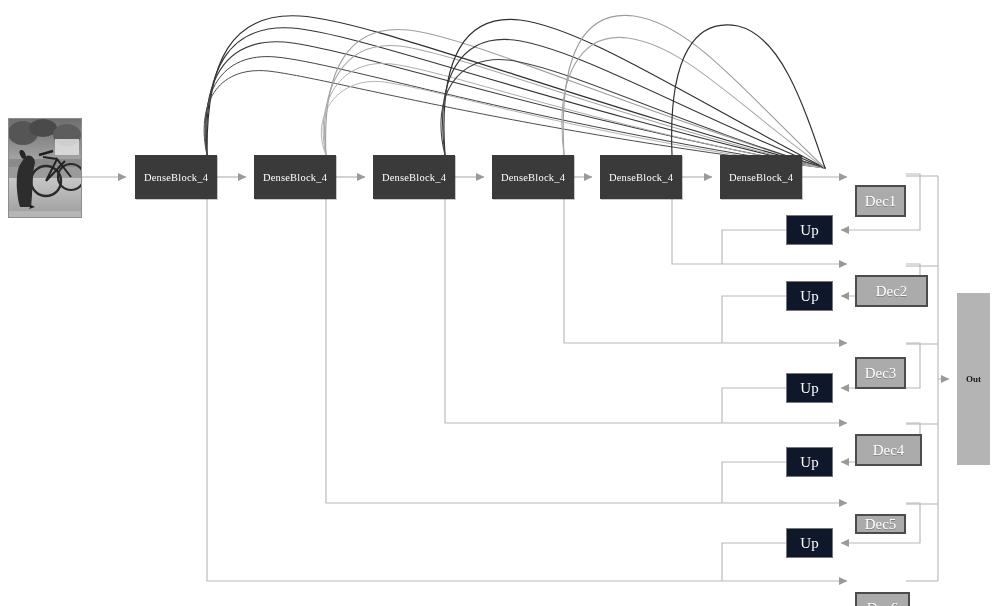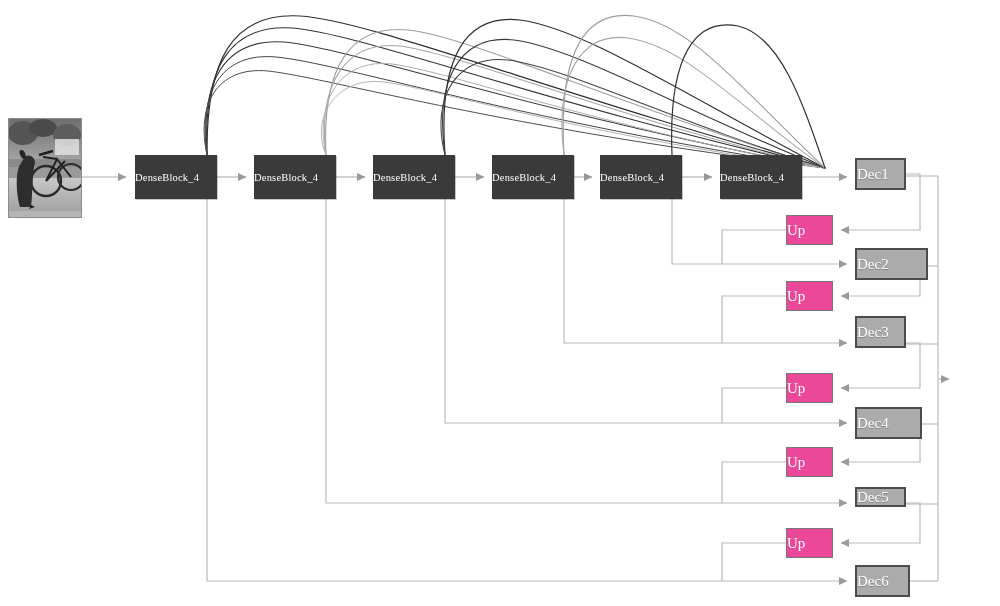--- a/index.html
+++ b/index.html
@@ -1,28 +1,28 @@
 <!DOCTYPE html>
 <html><head>
 <meta charset="utf-8">
 <style>
   html,body{margin:0;padding:0;background:#ffffff;}
   body{width:1000px;height:606px;overflow:hidden;
        font-family:"Liberation Serif",serif;}
   #stage{position:relative;width:1000px;height:606px;background:#fff;}
   svg#wires{position:absolute;left:0;top:0;width:1000px;height:606px;}
   .node{position:absolute;box-sizing:border-box;display:flex;
-        align-items:center;justify-content:flex-start;text-align:center;}
+        align-items:center;justify-content:center;text-align:center;}
   .dense{background:#3a3a3a;color:#ffffff;font-size:10.5px;
          font-family:"Liberation Serif",serif;letter-spacing:.2px;
          box-shadow:1px 1px 0 rgba(0,0,0,.22);}
   .dec{background:#ababab;color:#ffffff;border:2px solid #4c4c4c;
        font-size:15px;font-family:"Liberation Serif",serif;
-       text-shadow:0 1px 0 rgba(0,0,0,.25);}
-  .up{background:#ec4899;color:#ffffff;border:1px solid #777;
+       text-shadow:0 1px 0 rgba(0,0,0,.25);margin-top:27px;}
+  .up{background:#0f172a;color:#ffffff;border:1px solid #777;
       font-size:15px;font-family:"Liberation Serif",serif;}
   .out{background:#b4b4b4;color:#1a1a1a;font-size:9px;
        font-family:"Liberation Serif",serif;font-weight:bold;}
   #thumb{position:absolute;left:8px;top:118px;width:72px;height:98px;
          border:1px solid #8d8d8d;overflow:hidden;background:#9b9b9b;}
   #thumb svg{display:block;width:72px;height:98px;}
 </style>
 </head>
 <body>
 
@@ -164,21 +164,21 @@
   <div class="node dense" style="left:720px;top:155px;width:82px;height:44px;">
     <span>DenseBlock_4</span>
   </div>
 
   <div class="node dec" style="left:855px;top:158px;width:51px;height:32px;">
     <span>Dec1</span>
   </div>
   <div class="node dec" style="left:855px;top:248px;width:73px;height:32px;">
     <span>Dec2</span>
   </div>
-  <div class="node dec" style="left:855px;top:316px;width:51px;height:32px;">
+  <div class="node dec" style="left:855px;top:330px;width:51px;height:32px;">
     <span>Dec3</span>
   </div>
   <div class="node dec" style="left:855px;top:407px;width:67px;height:32px;">
     <span>Dec4</span>
   </div>
   <div class="node dec" style="left:855px;top:487px;width:51px;height:20px;">
     <span>Dec5</span>
   </div>
   <div class="node dec" style="left:855px;top:565px;width:55px;height:32px;">
     <span>Dec6</span>
@@ -193,14 +193,17 @@
   <div class="node up" style="left:786px;top:373px;width:47px;height:30px;">
     <span>Up</span>
   </div>
   <div class="node up" style="left:786px;top:447px;width:47px;height:30px;">
     <span>Up</span>
   </div>
   <div class="node up" style="left:786px;top:528px;width:47px;height:30px;">
     <span>Up</span>
   </div>
 
+  <div class="node out" style="left:957px;top:293px;width:33px;height:172px;">
+    <span>Out</span>
+  </div>
 
 </div>
 
 </body></html>

